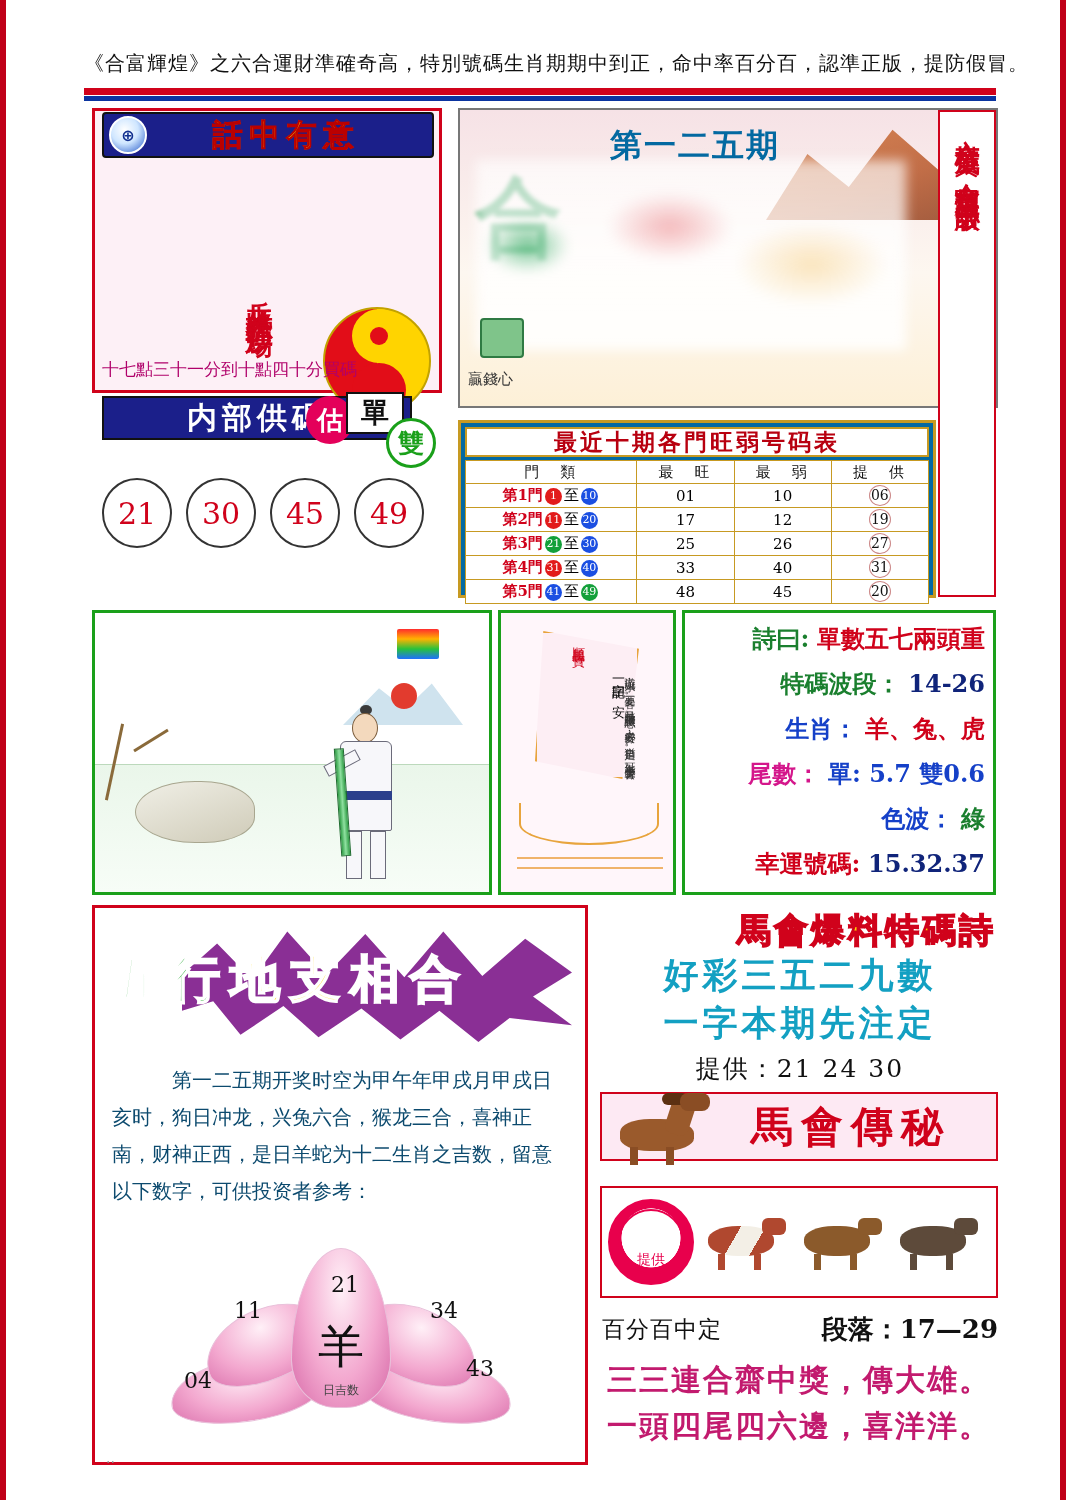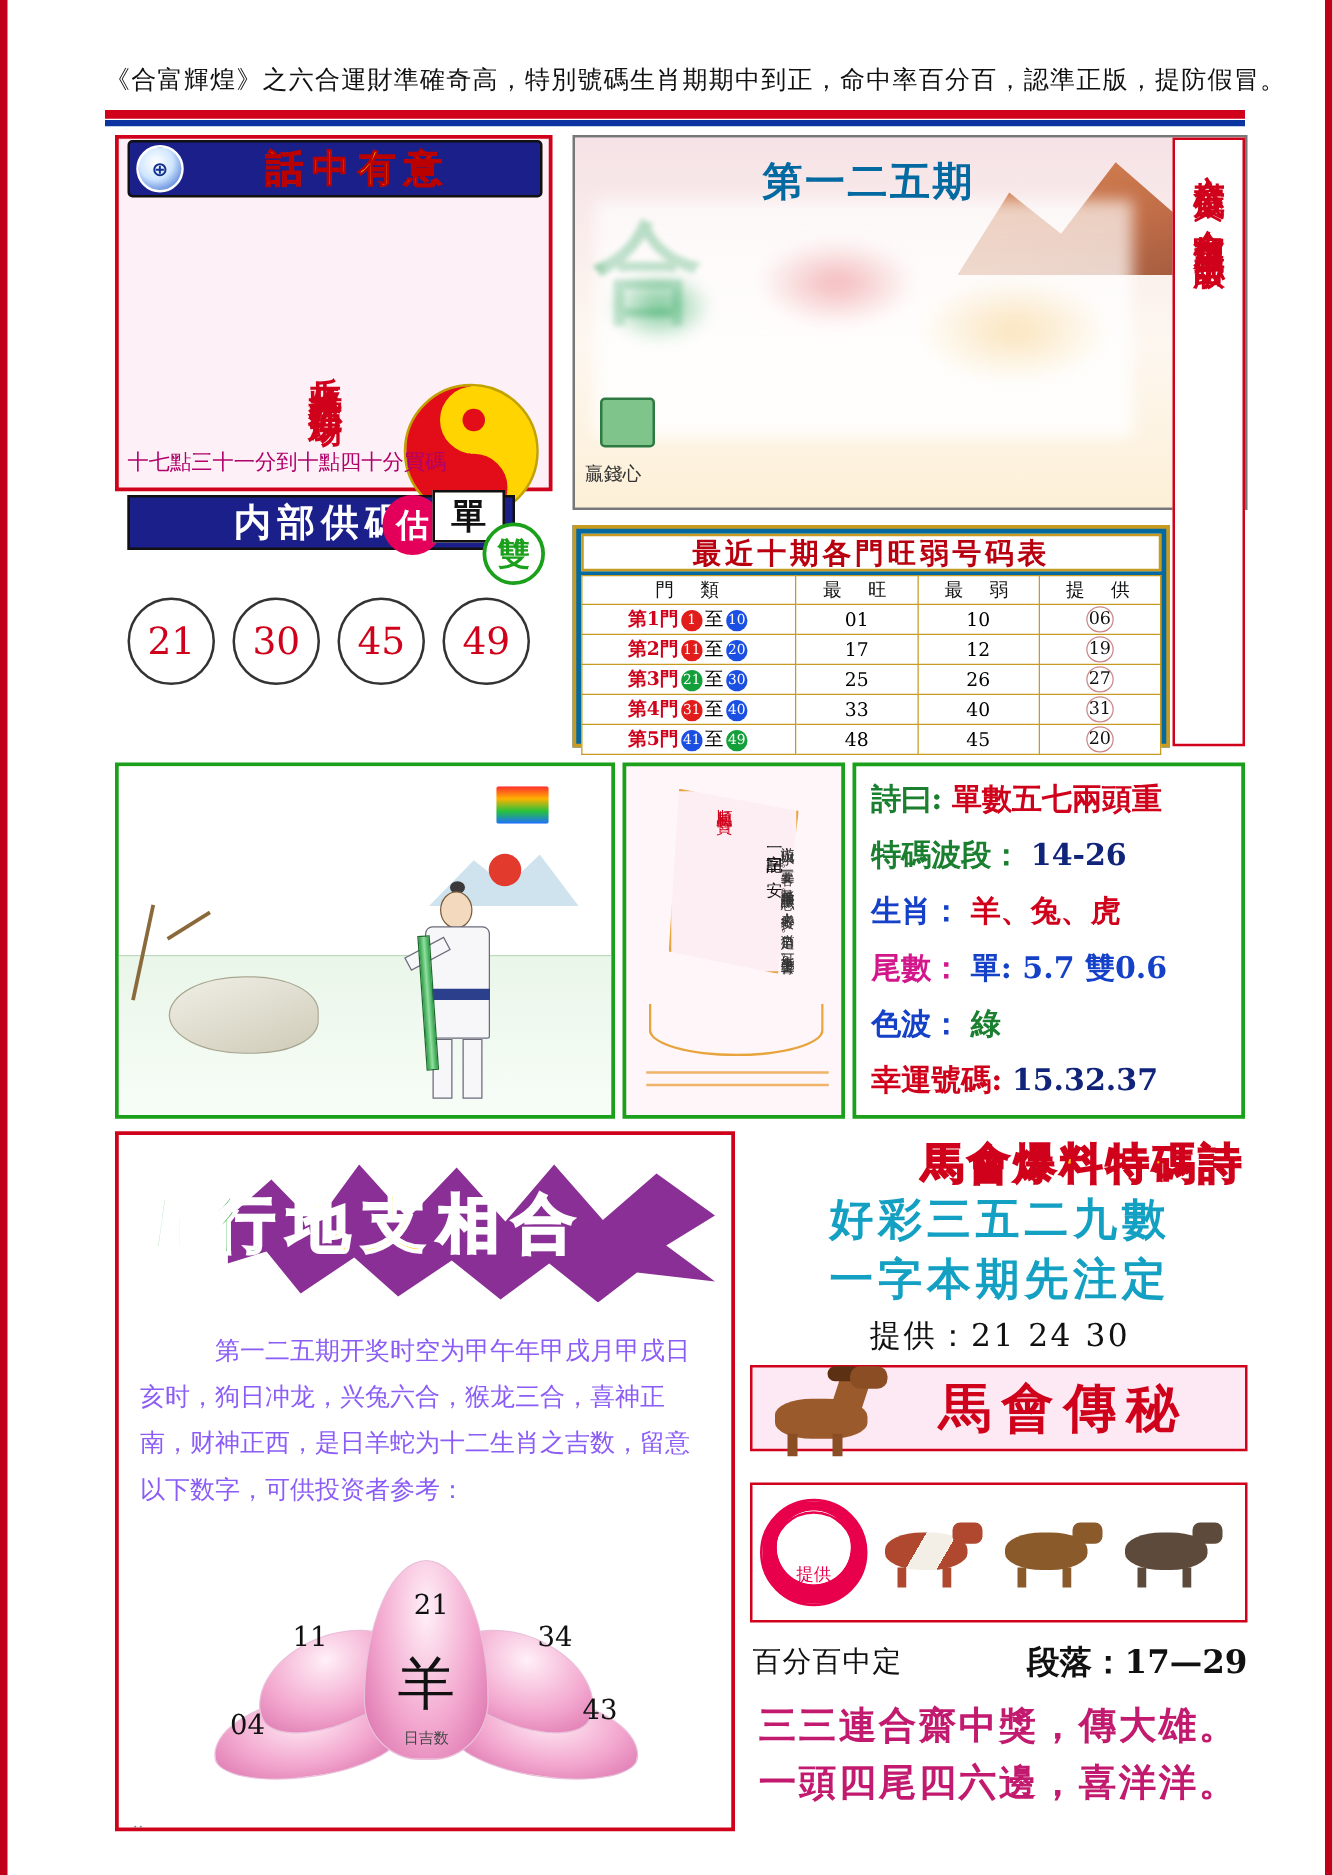--- a/index.html
+++ b/index.html
@@ -255,20 +255,21 @@
     writing-mode:vertical-rl; text-orientation:upright; letter-spacing:2px;
     font-family:"DejaVu Serif", serif;
   }
   .mid-right {
     position:absolute; left:676px; top:610px; width:314px; height:285px;
     border:3px solid #1aa01a; background:#fff; padding:10px 8px 0 12px;
   }
   .mr-line {
     font-size:24px; font-family:"DejaVu Serif", serif; margin-bottom:13px;
     white-space:nowrap;
+    text-align:right;
   }
   .mr-label { color:#1a7f2e; font-weight:bold; }
   .mr-label.pink { color:#d4168b; }
   .mr-label.blue { color:#1540c8; }
   .mr-label.red { color:#d0021b; }
   .mr-val { color:#111; font-weight:bold; }
   .mr-val.red { color:#d0021b; }
   .mr-val.blue { color:#1540c8; }
   .mr-val.green { color:#1a7f2e; }
   .mr-val.navy { color:#10247a; }
@@ -291,21 +292,21 @@
   }
   .bl-title span {
     font-size:50px; font-weight:bold; font-family:"DejaVu Serif", serif;
     -webkit-text-stroke:2px #fff;
   }
   .c-green { color:#17a324; }
   .c-yellow { color:#ffd400; }
   .c-white { color:#ffffff; }
   .bl-para {
     position:absolute; left:106px; top:1062px; width:456px;
-    font-size:20px; line-height:1.85; color:#8b5cf6; text-indent:3em;
+    font-size:20px; line-height:1.85; color:#0c4a6e; text-indent:3em;
     font-family:"DejaVu Serif", serif;
   }
   .lotus { position:absolute; left:160px; top:1238px; width:350px; height:215px; }
   .petal {
     position:absolute; border-radius:50% 50% 50% 50% / 60% 60% 40% 40%;
     background:radial-gradient(ellipse at 50% 25%, #fff0f7 0%, #f3a8cf 55%, #d76aa8 100%);
     border:1px solid #e9c0da;
   }
   .petal.center { left:125px; top:10px; width:100px; height:160px; border-radius:50% 50% 45% 45% / 70% 70% 30% 30%; }
   .petal.l1 { left:36px; top:70px; width:130px; height:72px; transform:rotate(-22deg); }

